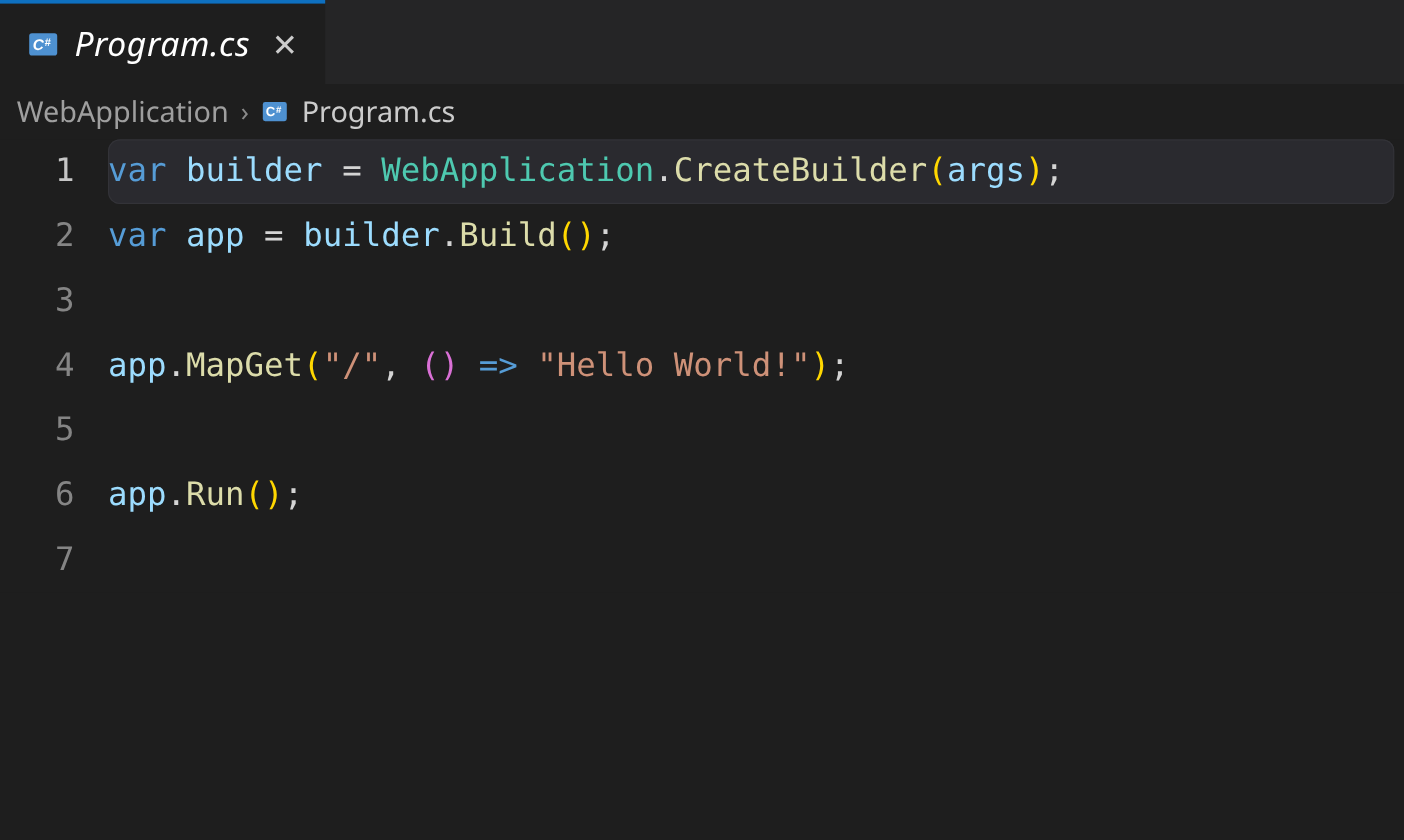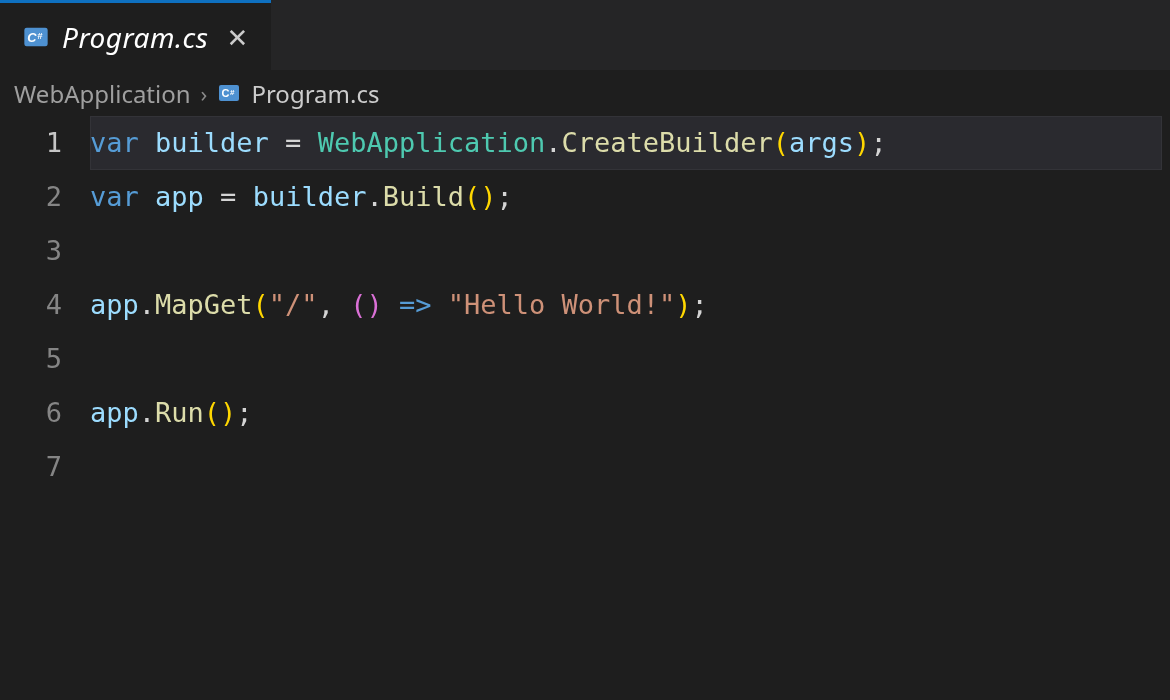--- a/index.html
+++ b/index.html
@@ -75,20 +75,21 @@
     .gutter .current { color: #c6c6c6; }
 
     .code {
       flex: 1;
       white-space: pre;
       padding-right: 8px;
     }
     .code .line {
       display: block;
       height: 54px;
+      border-radius: 10px;
     }
     .code .line.current {
       background: #2a2a2f;
       box-shadow: inset 0 0 0 1px #333338;
     }
 
     
     .tok-kw    { color: #569cd6; }  
     .tok-var   { color: #9cdcfe; }  
     .tok-type  { color: #4ec9b0; }  

